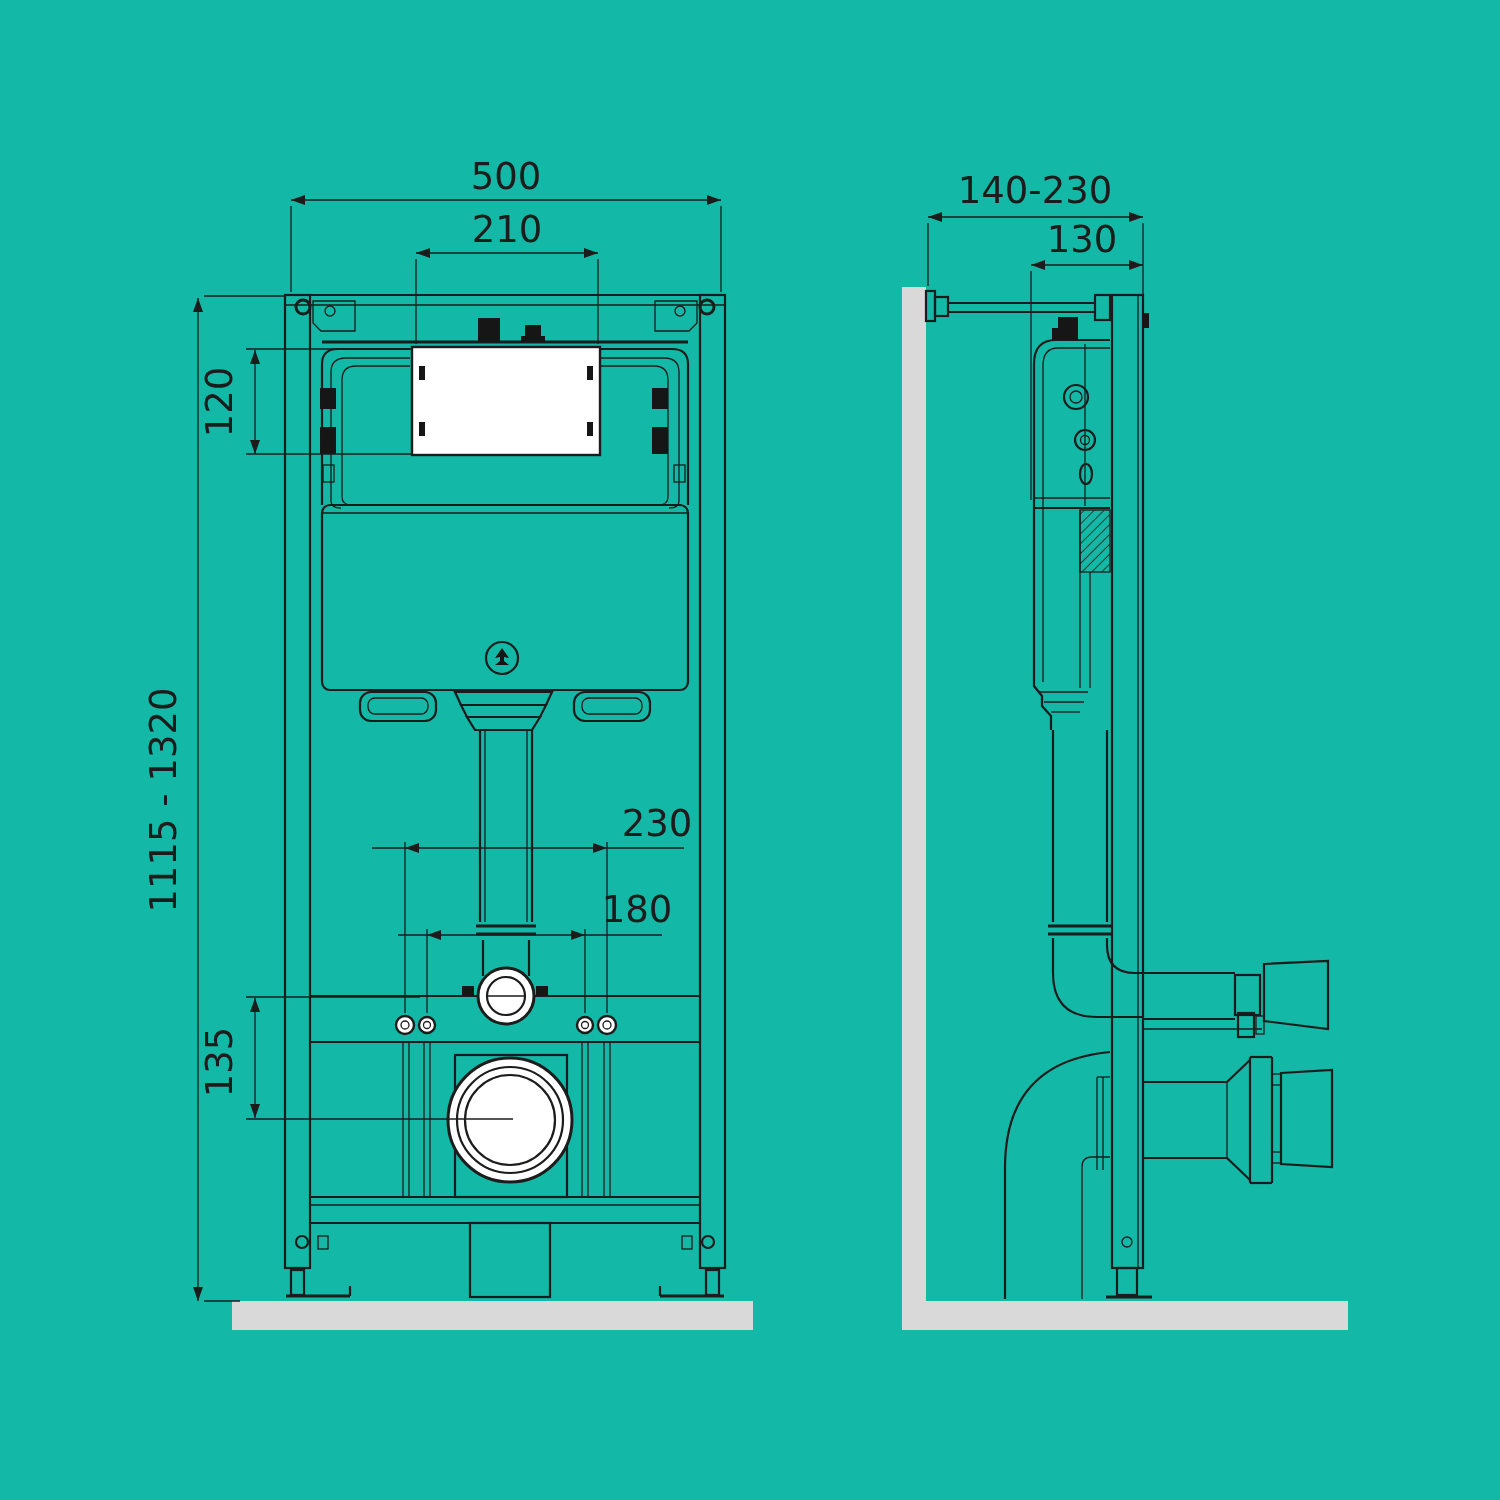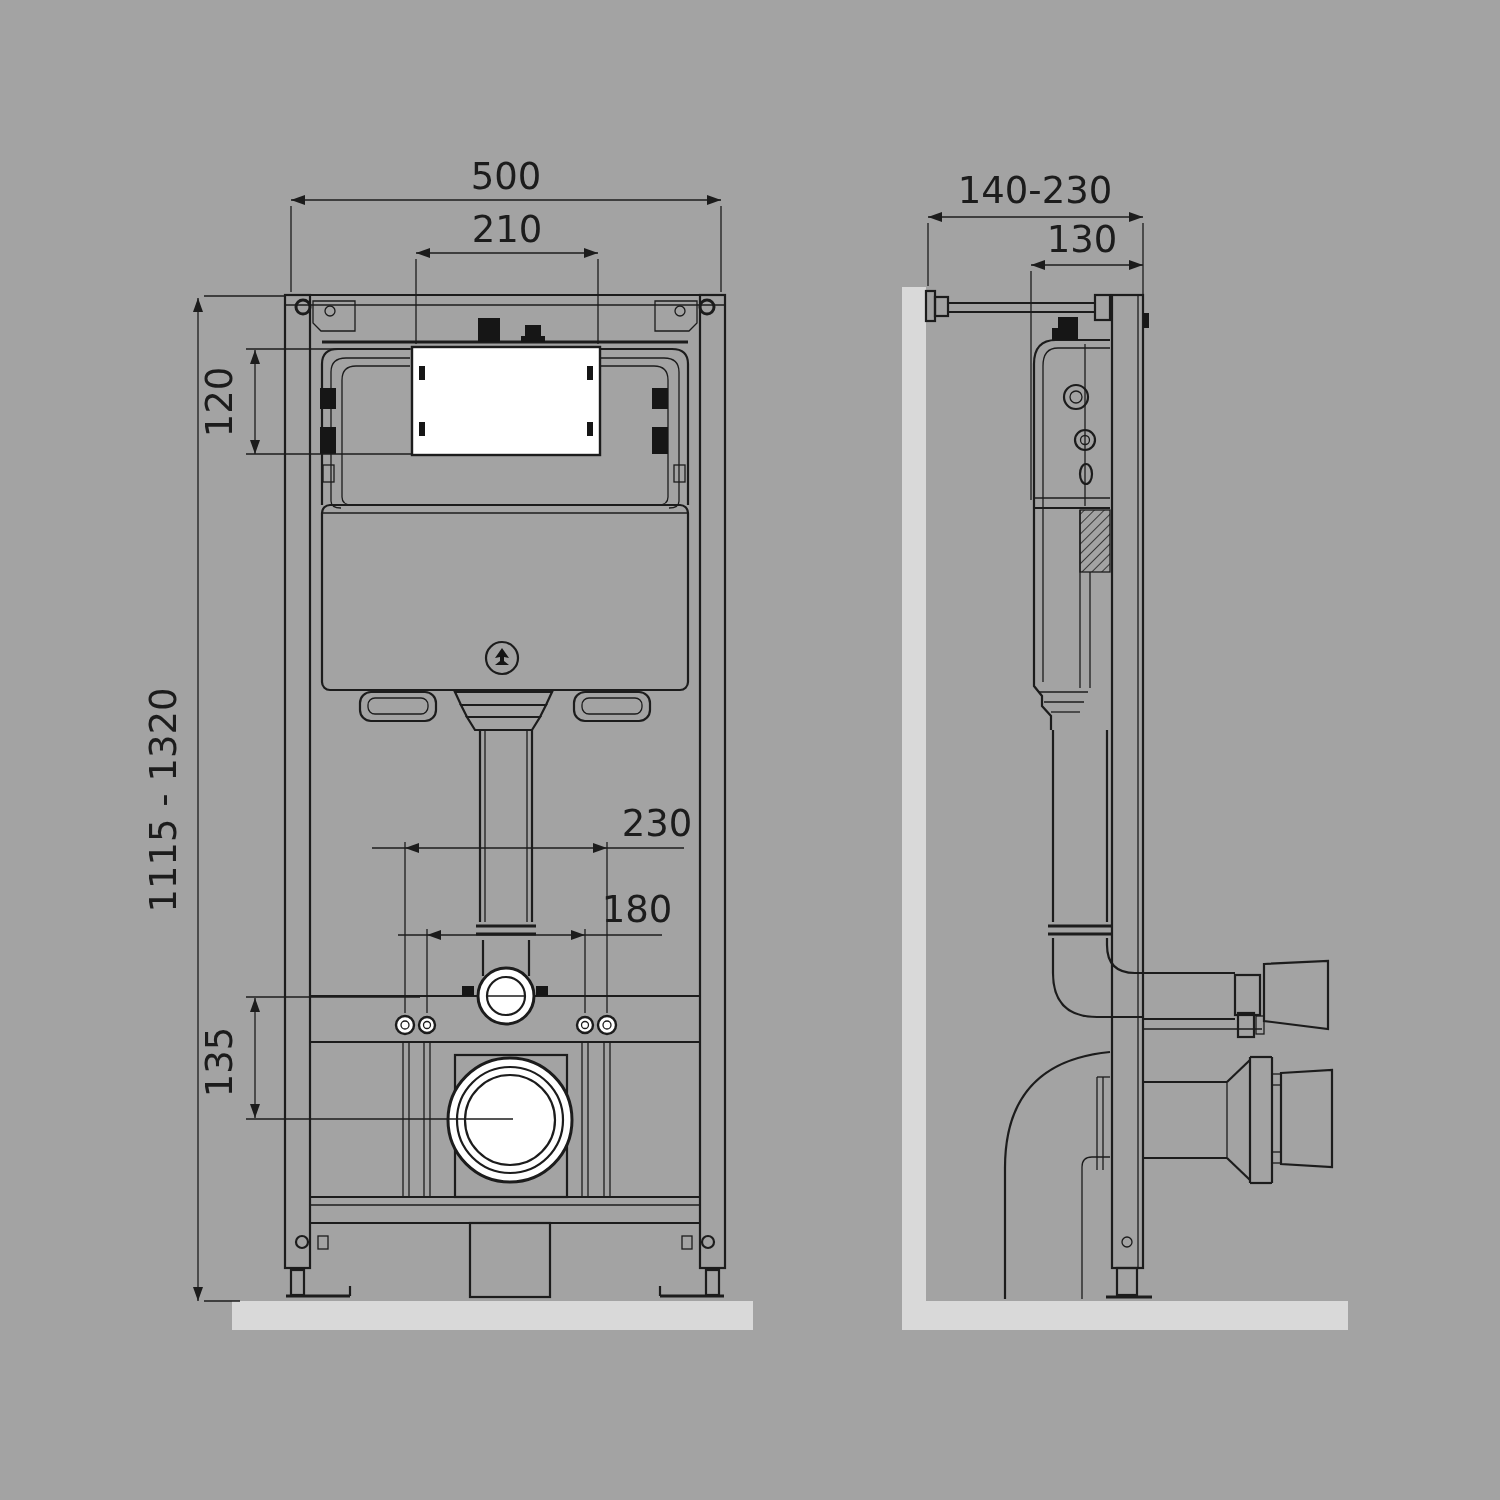--- a/index.html
+++ b/index.html
@@ -1,16 +1,16 @@
 <!DOCTYPE html>
 <html><head>
 <meta charset="utf-8">
 <style>
   html,body{margin:0;padding:0;background:#ffffff;}
-  .canvas{width:1500px;height:1500px;position:relative;background:#a3a3a3;
+  .canvas{width:1500px;height:1500px;position:relative;background:#14b8a6;
           font-family:"DejaVu Sans",sans-serif;}
   svg{display:block}
   .s1{fill:none;stroke:#1c1c1c;stroke-width:1.3;}
   .s2{fill:none;stroke:#1c1c1c;stroke-width:2.2;}
   .s3{fill:none;stroke:#1c1c1c;stroke-width:3;}
   .sw{fill:#ffffff;stroke:#1c1c1c;stroke-width:2.4;}
   .sw3{fill:#ffffff;stroke:#1c1c1c;stroke-width:3;}
   .dim{fill:none;stroke:#1c1c1c;stroke-width:1.3;}
   .arr{fill:#1c1c1c;stroke:none;}
   .blk{fill:#161616;stroke:none;}

